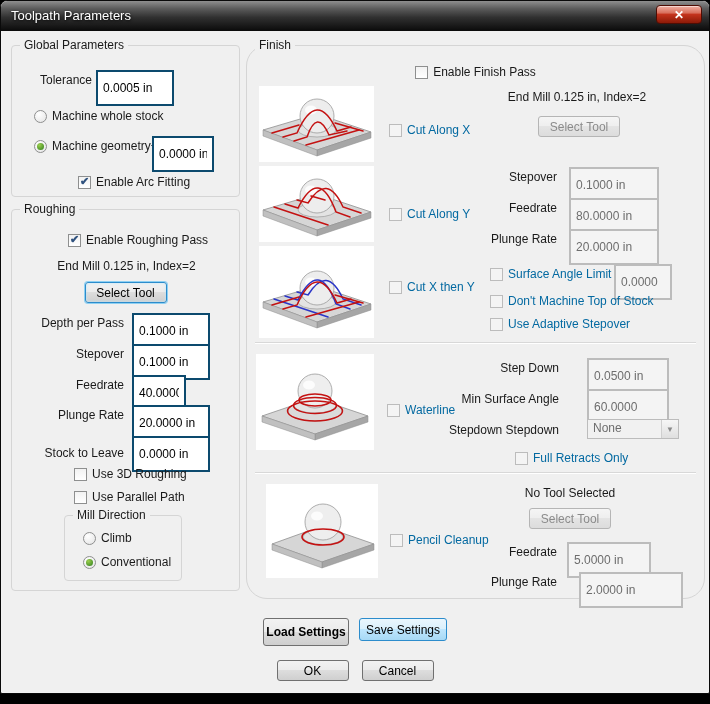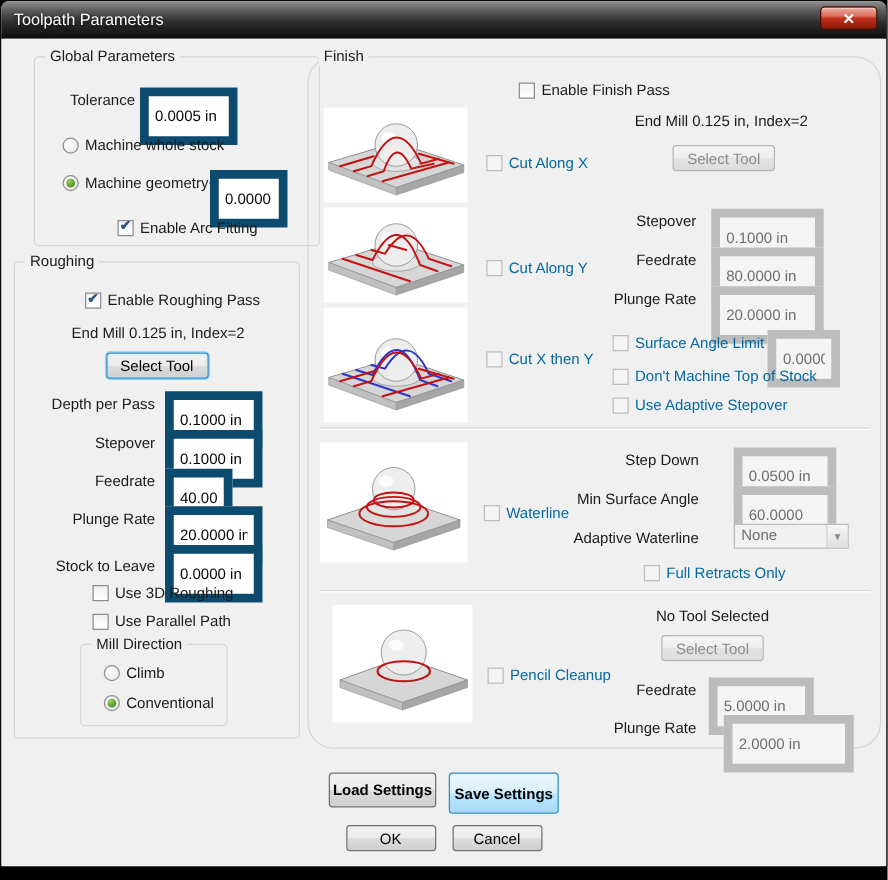--- a/index.html
+++ b/index.html
@@ -8,21 +8,21 @@
   .window{position:absolute;left:0;top:0;width:710px;height:694px;border-radius:7px 7px 2px 2px;background:#f0f0f0;border:1px solid #0a0a0a;box-shadow:inset 0 0 0 1px rgba(255,255,255,.18);}
   .titlebar{position:relative;height:30px;border-radius:6px 6px 0 0;background:linear-gradient(180deg,#8f8f8f 0%,#5c5c5c 25%,#303030 55%,#0a0a0a 100%);}
   .title-text{position:absolute;left:10px;top:7px;color:#fff;font-size:13px;text-shadow:0 1px 3px #000;white-space:nowrap;}
   .close-btn{position:absolute;top:4px;right:7px;width:46px;height:19px;border-radius:4px;background:linear-gradient(180deg,#f0b0a4 0%,#d9705d 40%,#c3331d 50%,#8c1a07 100%);border:1px solid #4e0d04;box-shadow:inset 0 1px 0 rgba(255,255,255,.5);color:#fff;font-size:12px;font-weight:bold;display:flex;align-items:center;justify-content:center;}
   .client{position:absolute;left:2px;right:2px;top:30px;bottom:2px;background:#f0f0f0;}
   .group{position:absolute;border:1px solid #d5d5d5;border-radius:4px;}
   .legend{position:absolute;top:-8px;left:8px;background:#f0f0f0;padding:0 4px;line-height:15px;white-space:nowrap;}
   .st{position:absolute;white-space:nowrap;line-height:15px;}
   .st.r{text-align:right;}
   .st.c{text-align:center;white-space:normal;}
-  .ti{position:absolute;border:7px solid #0c4a6e;background:#fff;font:12px "Liberation Sans",sans-serif;padding:16px 5px;color:#000;}
+  .ti{position:absolute;border:2px solid #0c4a6e;background:#fff;font:12px "Liberation Sans",sans-serif;padding:16px 5px;color:#000;}
   .ti.dis{background:#f4f4f4;border-color:#bcbcbc;color:#6d6d6d;}
   .btn{position:absolute;border:1px solid #707070;border-radius:3px;background:linear-gradient(180deg,#f2f2f2 0%,#ebebeb 50%,#dddddd 50%,#cfcfcf 100%);font:12px "Liberation Sans",sans-serif;color:#000;display:flex;align-items:center;justify-content:center;white-space:nowrap;}
   .btn.focusring{border-color:var(--accent-focus,#2c8ccc);box-shadow:0 0 0 1px #8ed0f2, inset 0 0 3px #bfe6f8;}
   .btn.hl{background:linear-gradient(180deg,#eaf6fd 0%,#d9f0fc 50%,var(--save-highlight,#bee6fd) 50%,#a7d9f5 100%);border-color:var(--accent-focus,#3c7fb1);}
   .btn.dis{color:#8b8b8b;border-color:#b5b5b5;background:linear-gradient(180deg,#f5f5f5 0%,#eeeeee 50%,#e4e4e4 50%,#dcdcdc 100%);}
   .btn.cx{left:50%;transform:translateX(-50%);}
   .check,.radio{position:absolute;display:flex;align-items:center;gap:5px;height:16px;white-space:nowrap;}
   .check.inrow,.radio.inrow{position:static;}
   .cb{width:13px;height:13px;background:linear-gradient(180deg,#f2f2f2,#fff);border:1px solid #8e8f8f;display:inline-flex;align-items:center;justify-content:center;flex:none;}
   .cb .mark{font-size:11px;line-height:1;color:#31537f;font-weight:bold;margin-top:-1px;}
@@ -47,21 +47,21 @@
 <div class="window">
   <div class="titlebar">
     <span class="title-text">Toolpath Parameters</span>
     <div class="close-btn">
       <span>✕</span>
     </div>
   </div>
 
   <div class="client">
 
-    <div class="group" id="grp-global" style="left:8px;top:14px;width:229px;height:152px;margin-left:16px;">
+    <div class="group" id="grp-global" style="left:8px;top:14px;width:229px;height:152px;">
       <span class="legend">Global Parameters</span>
       <span class="st" style="left:28px;top:27px;">Tolerance</span>
       <input class="ti" style="left: 84px; top: 24px; width: 78px; height: 20px;" readonly="" value="0.0005 in">
       <div class="radio" style="left:22px;top:62px;">
         <span class="rb"></span>
         <span class="lbl">Machine whole stock</span>
       </div>
       <div class="radio" style="left:22px;top:92px;">
         <span class="rb">
             <span class="dot"></span>
@@ -255,21 +255,21 @@
         <span class="cb"></span>
         <span class="lbl">Waterline</span>
       </div>
 
       <span class="st r" style="left:150px;width:162px;top:315px;">Step Down</span>
       <input class="ti dis" style="left: 340px; top: 312px; width: 82px; height: 19px;" readonly="" value="0.0500 in">
 
       <span class="st r" style="left:150px;width:162px;top:346px;">Min Surface Angle</span>
       <input class="ti dis" style="left: 340px; top: 343px; width: 82px; height: 19px;" readonly="" value="60.0000">
 
-      <span class="st r" style="left:150px;width:162px;top:377px;">Adaptive Waterline</span>
+      <span class="st r" style="left:150px;width:162px;top:377px;">Stepdown Stepdown</span>
       <div class="sel" style="left:340px;top:373px;width:92px;height:20px;">
         <span class="txt">None</span>
         <span class="arrow">▼</span>
       </div>
 
       <div class="check disabled" style="left:268px;top:404px;">
         <span class="cb"></span>
         <span class="lbl">Full Retracts Only</span>
       </div>
 
@@ -298,21 +298,21 @@
 
       <span class="st r" style="left:170px;width:140px;top:499px;">Feedrate</span>
       <input class="ti dis" style="left: 320px; top: 496px; width: 84px; height: 19px;" readonly="" value="5.0000 in">
 
       <span class="st r" style="left:170px;width:140px;top:529px;">Plunge Rate</span>
       <input class="ti dis" style="left: 332px; top: 526px; width: 104px; height: 19px;" readonly="" value="2.0000 in">
     </div>
 
     <div class="footer-row" style="top:587px;gap:10px;">
       <button class="btn" style="position:static;width:86px;height:28px;font-weight:bold;">Load Settings</button>
-      <button class="btn hl" style="position:static;width:88px;height:33px;font-weight:bold;">Save Settings</button>
+      <button class="btn hl" style="position:static;width:88px;height:23px;">Save Settings</button>
     </div>
     <div class="footer-row" style="top:629px;gap:13px;">
       <button class="btn" style="position:static;width:72px;height:21px;">OK</button>
       <button class="btn" style="position:static;width:72px;height:21px;">Cancel</button>
     </div>
 
   </div>
 </div>
 
 </body></html>

